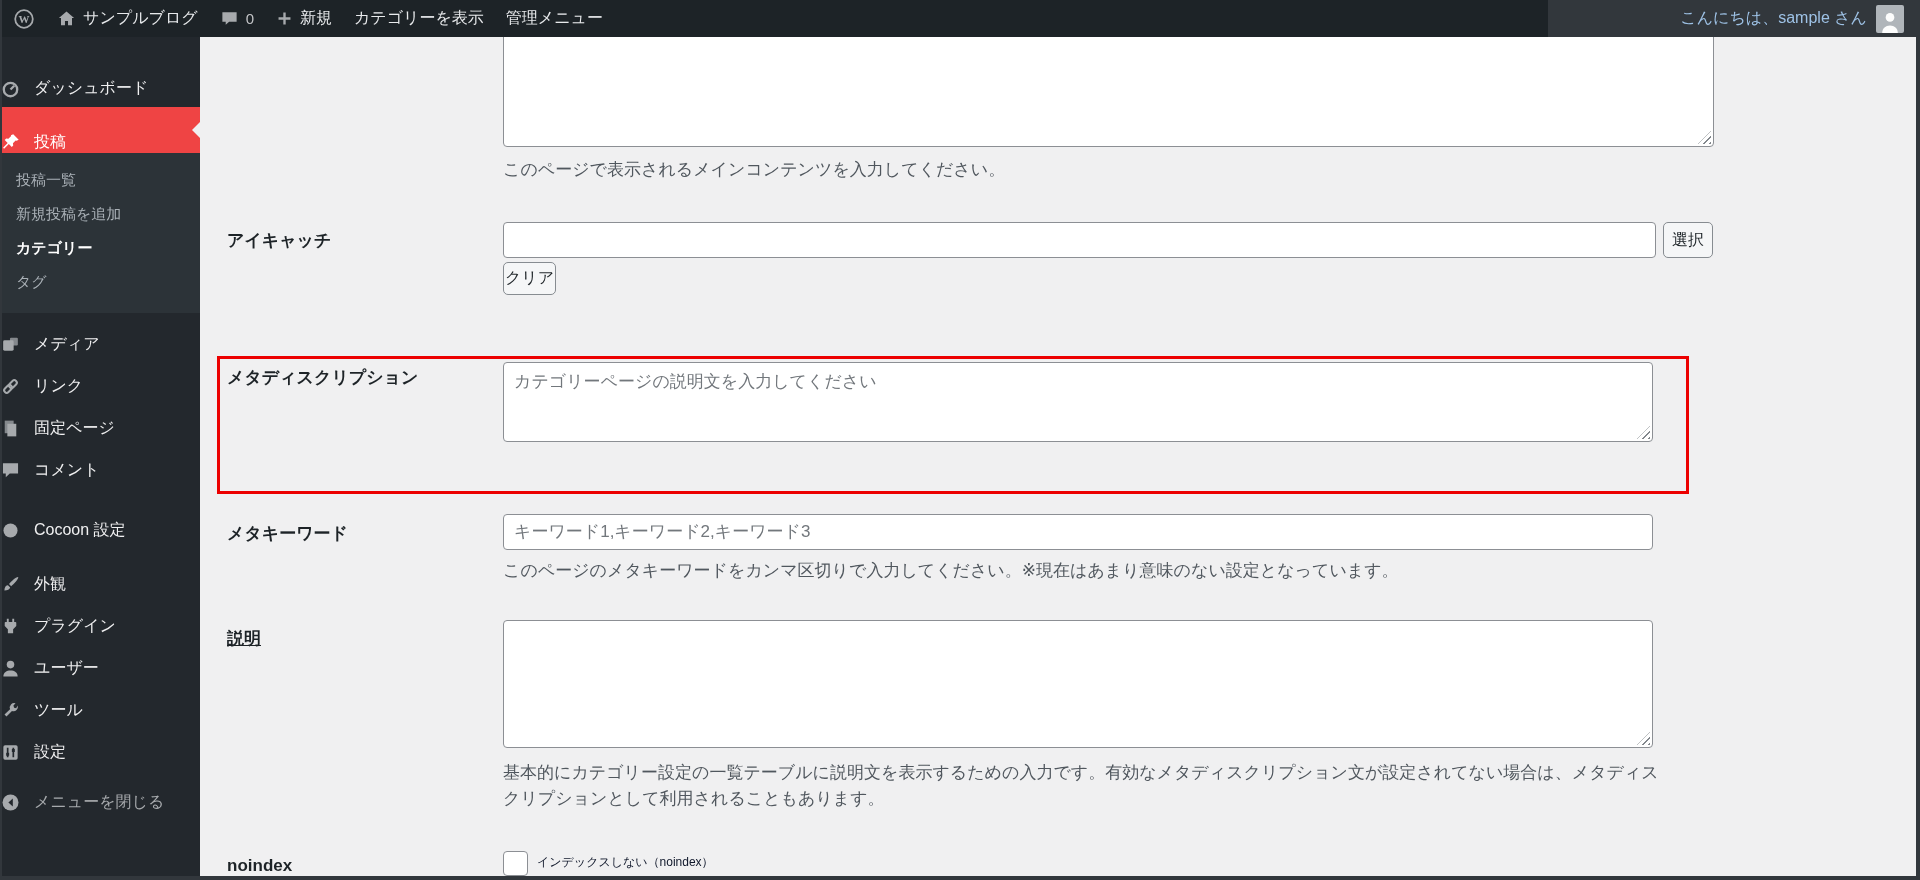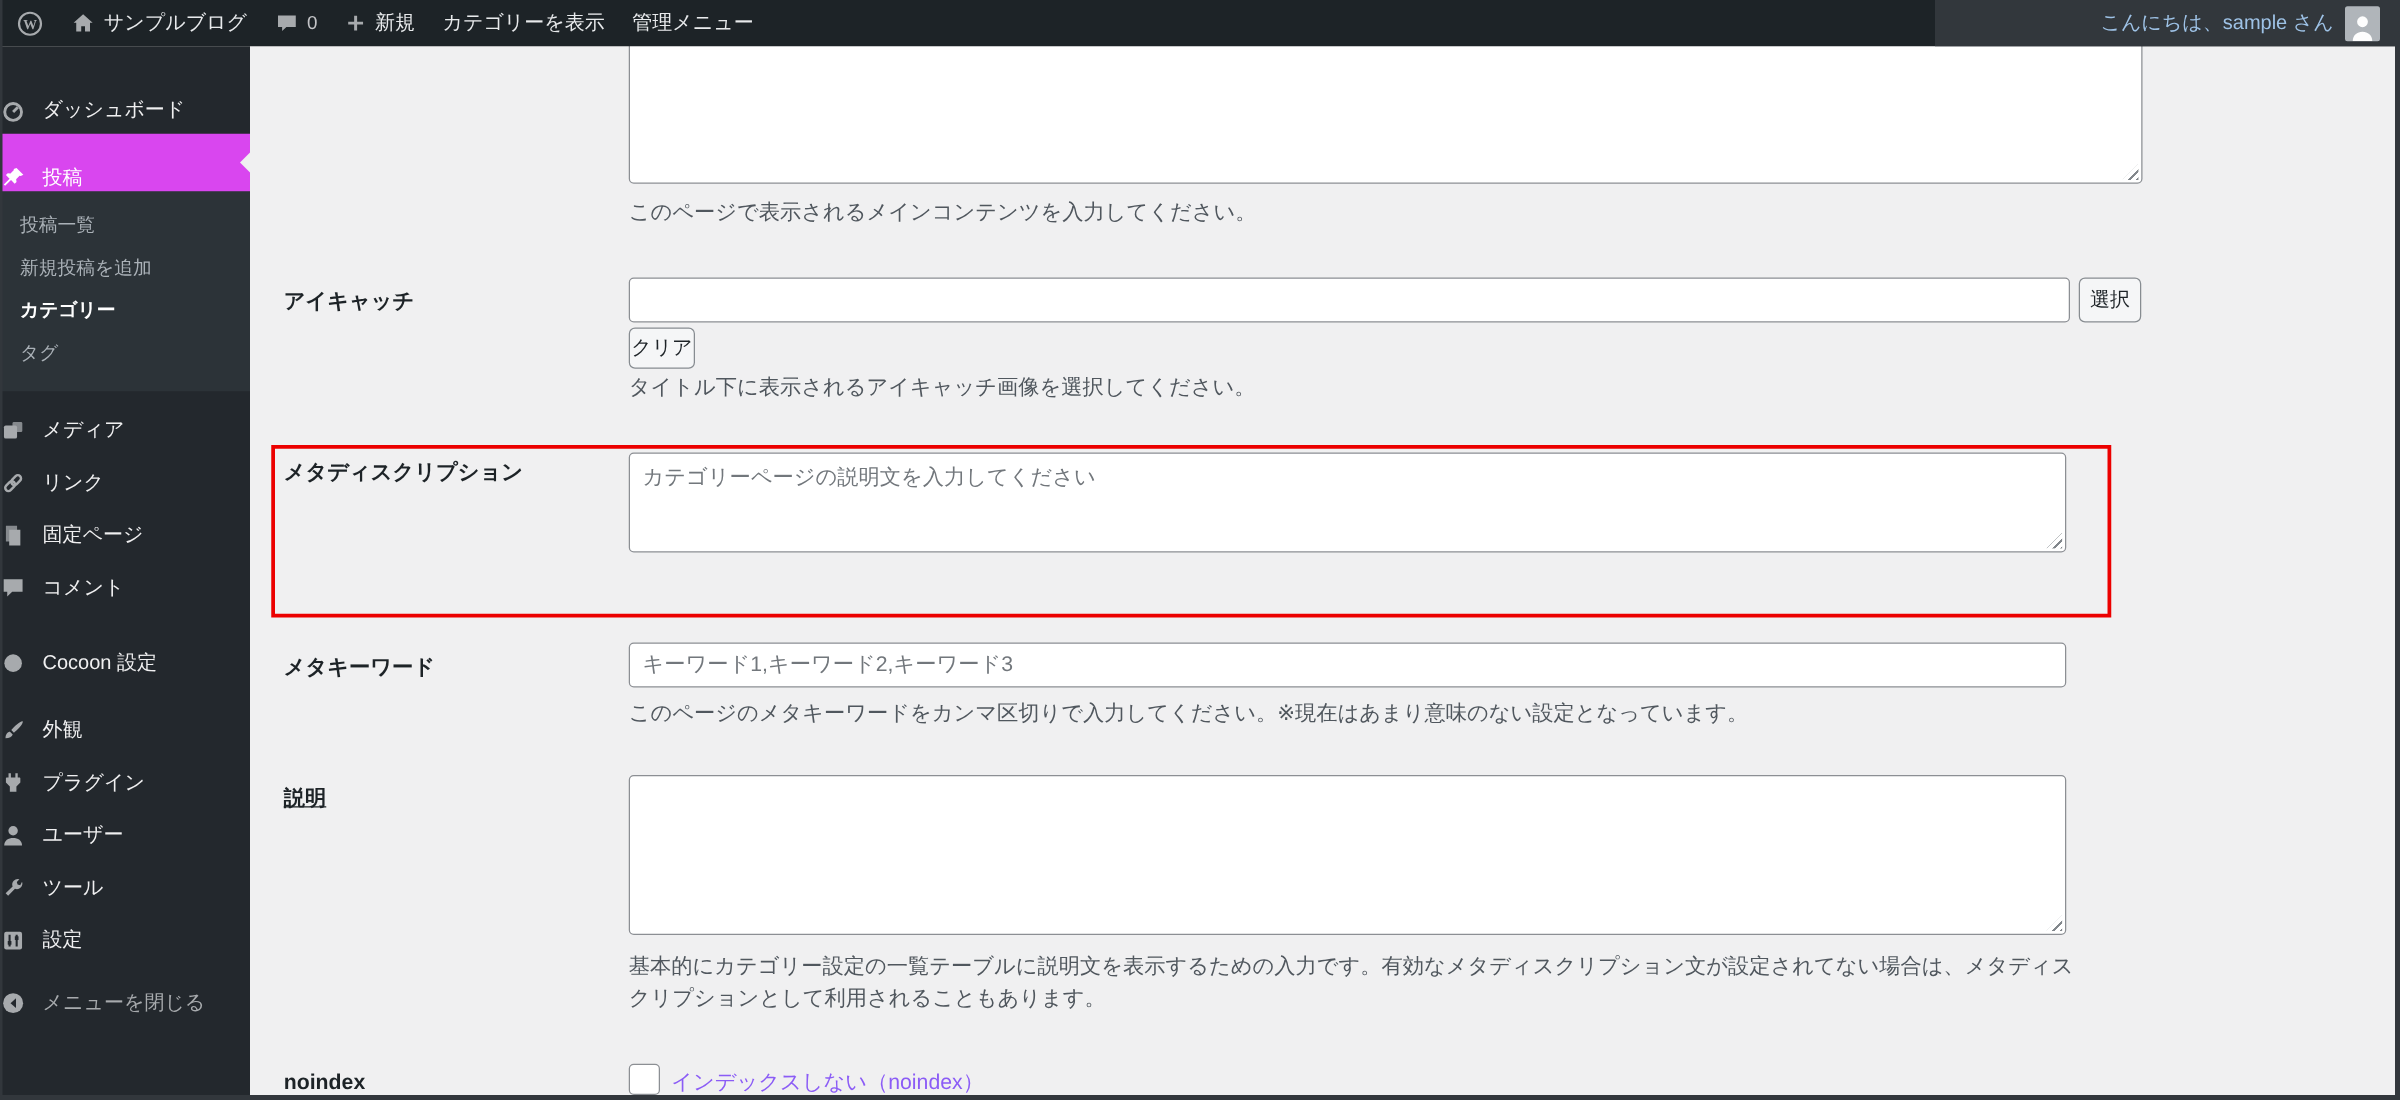--- a/index.html
+++ b/index.html
@@ -38,21 +38,21 @@
     z-index:40;display:flex;flex-direction:column;
   }
   .menu-item{
     height:42px;display:flex;align-items:flex-end;gap:13px;padding-left:0;
     color:#f0f0f1;font-size:16px;cursor:pointer;flex:none;white-space:nowrap;
   }
   .menu-item .mi-icon{width:21px;height:21px;color:#a7aaad;flex:none;display:flex;align-items:center;justify-content:center;}
   .menu-item.dim{color:#a7aaad;}
   #mi-dashboard{margin-top:18px;height:44px;}
   #mi-posts{
-    height:46px;margin-top:8px;background:#d946ef;color:#fff;position:relative;
+    height:46px;margin-top:8px;background:#ef4444;color:#fff;position:relative;
   }
   #mi-posts .mi-icon{color:#fff;}
   #mi-posts::after{ 
     content:"";position:absolute;right:0;top:50%;margin-top:-8px;
     border:8px solid transparent;border-right-color:#f0f0f1;
   }
   #submenu{background:#2c3338;padding:10px 0 14px;flex:none;text-align:right;}
   .submenu-item{
     height:34px;display:flex;align-items:center;padding-left:16px;
     color:#aab1b7;font-size:15px;cursor:pointer;white-space:nowrap;
@@ -90,41 +90,40 @@
   #highlight-box{
     position:absolute;left:217px;top:356px;width:1472px;height:138px;
     border:3px solid #ec0000;z-index:30;pointer-events:none;
   }
   #noindex-check{
     position:absolute;left:503px;top:851px;width:25px;height:25px;
     appearance:none;-webkit-appearance:none;background:#fff;border:1px solid #8c8f94;
     border-radius:4px;margin:0;cursor:pointer;
   }
   #noindex-cb-label{
-    position:absolute;left:537px;top:854px;color:#8b5cf6;font-size:17px;white-space:nowrap;cursor:pointer;
+    position:absolute;left:537px;top:854px;color:#0f172a;font-size:12px;white-space:nowrap;cursor:pointer;
   }
 </style>
 </head>
 <body>
 
 <div id="app">
 
   <div id="content">
 
     <div class="ta-wrap" style="left:503px;top:14px;width:1211px;height:133px;">
       <textarea style=""></textarea>
       <span class="grip"></span>
     </div>
     <div class="help-text" style="top:157px;">このページで表示されるメインコンテンツを入力してください。</div>
 
     <div class="field-label" style="top:229px;">アイキャッチ</div>
     <input type="text" style="position: absolute; left: 503px; top: 222px; width: 1153px; height: 36px;" value="">
     <button class="btn" style="left:1663px;top:222px;width:50px;height:36px;">選択</button>
     <button class="btn" style="left:503px;top:262px;width:53px;height:33px;">クリア</button>
-    <div class="help-text" style="top:297px;">タイトル下に表示されるアイキャッチ画像を選択してください。</div>
 
     <div class="field-label" style="top:366px;">メタディスクリプション</div>
     <div class="ta-wrap" style="left:503px;top:362px;width:1150px;height:80px;">
       <textarea placeholder="カテゴリーページの説明文を入力してください" style=""></textarea>
       <span class="grip"></span>
     </div>
 
     <div class="field-label" style="top:522px;">メタキーワード</div>
     <input type="text" style="position: absolute; left: 503px; top: 514px; width: 1150px; height: 36px;" placeholder="キーワード1,キーワード2,キーワード3">
     <div class="help-text" style="top:558px;">このページのメタキーワードをカンマ区切りで入力してください。※現在はあまり意味のない設定となっています。</div>

